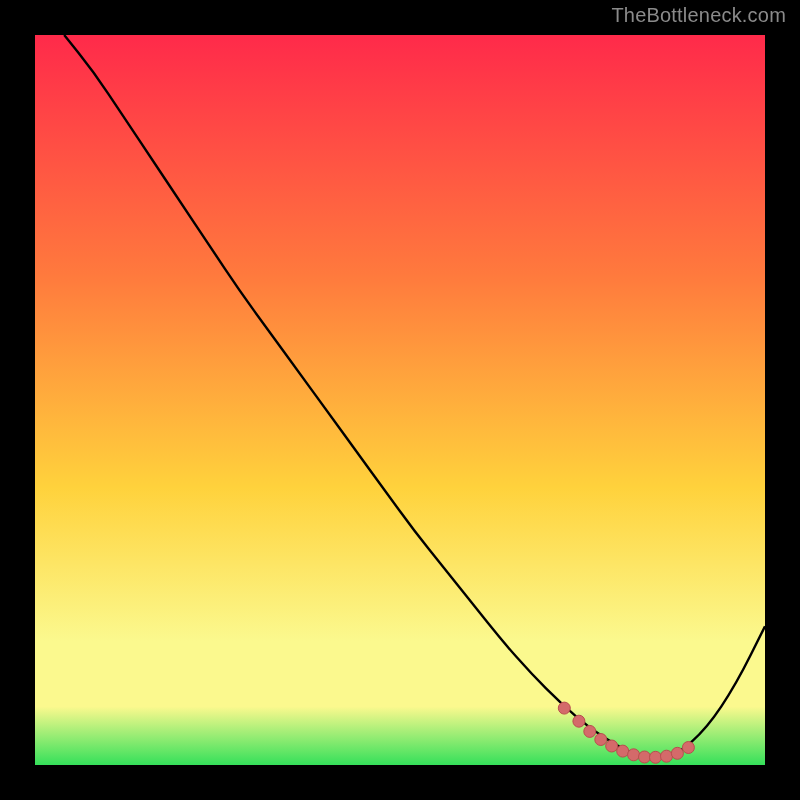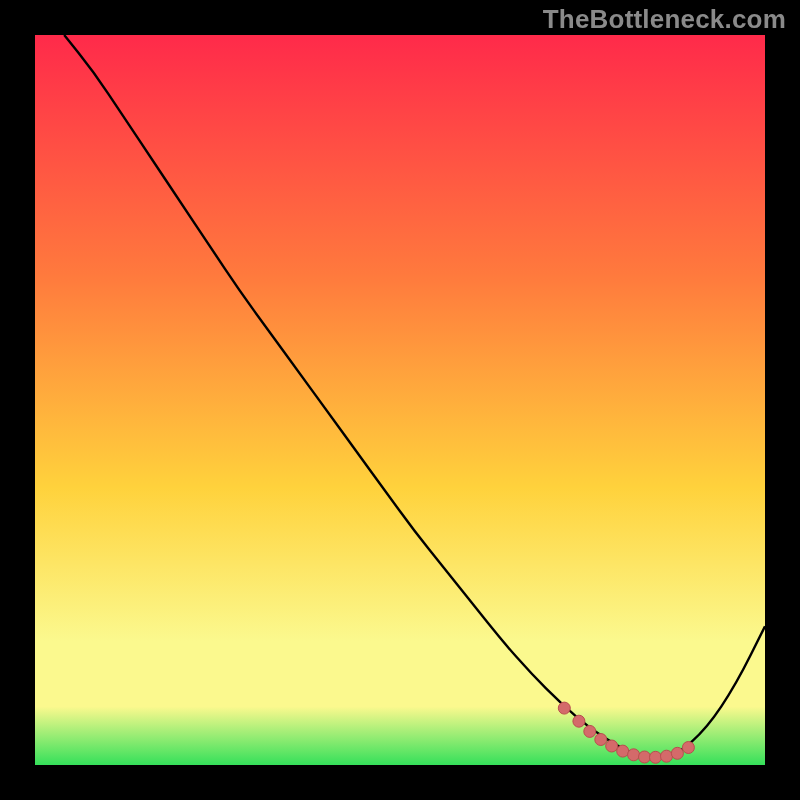--- a/index.html
+++ b/index.html
@@ -17,22 +17,22 @@
     left: 0;
     width: 800px;
     height: 800px;
     background: #000;
   }
   .watermark {
     position: absolute;
     top: 4px;
     right: 14px;
     color: #8a8a8a;
-    font-size: 26px;
-    font-weight: 700;
+    font-size: 20px;
+    font-weight: 400;
     letter-spacing: 0.2px;
     user-select: none;
   }
   .plot-area {
     position: absolute;
     left: 35px;
     top: 35px;
     width: 730px;
     height: 730px;
     overflow: hidden;

